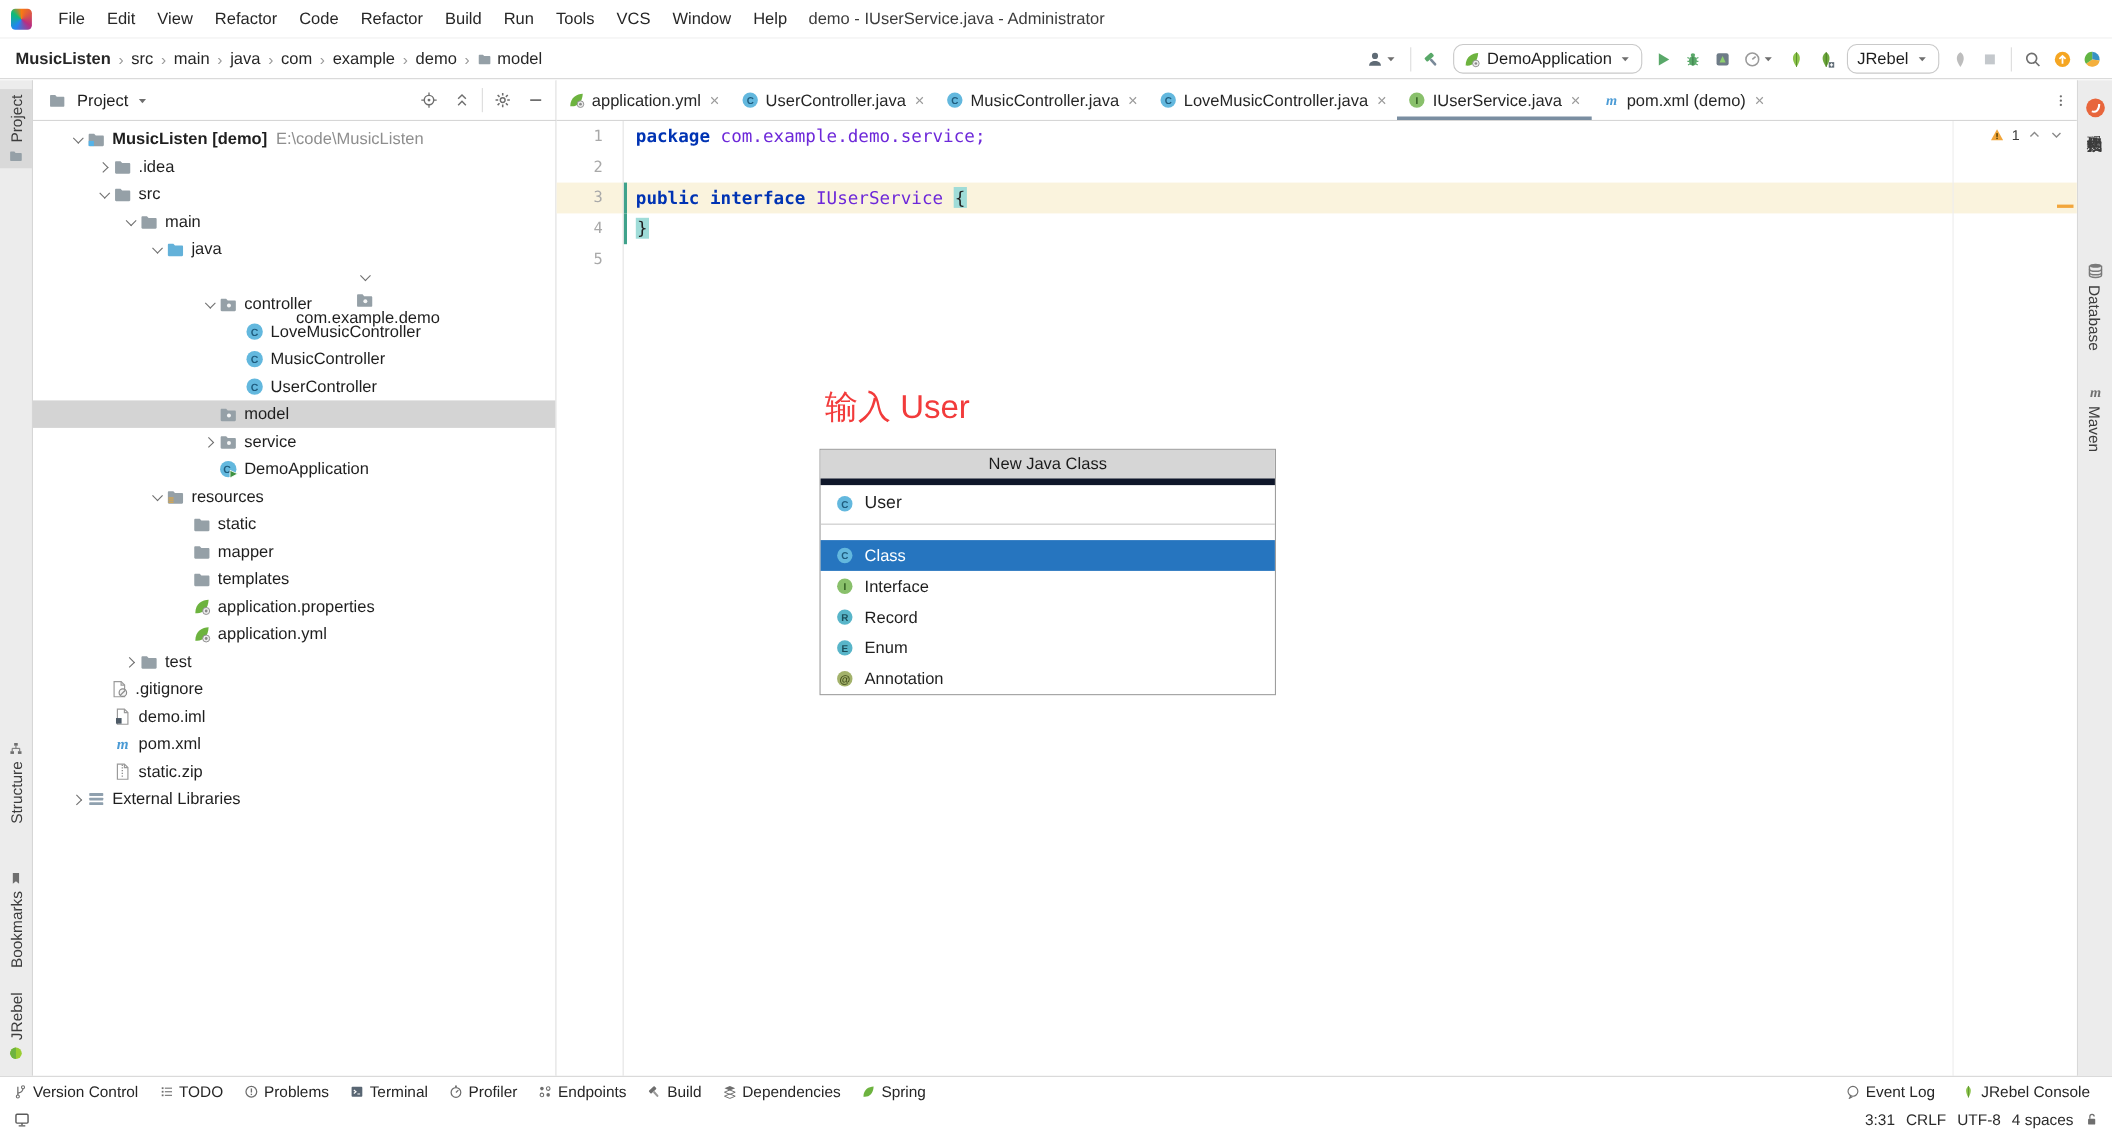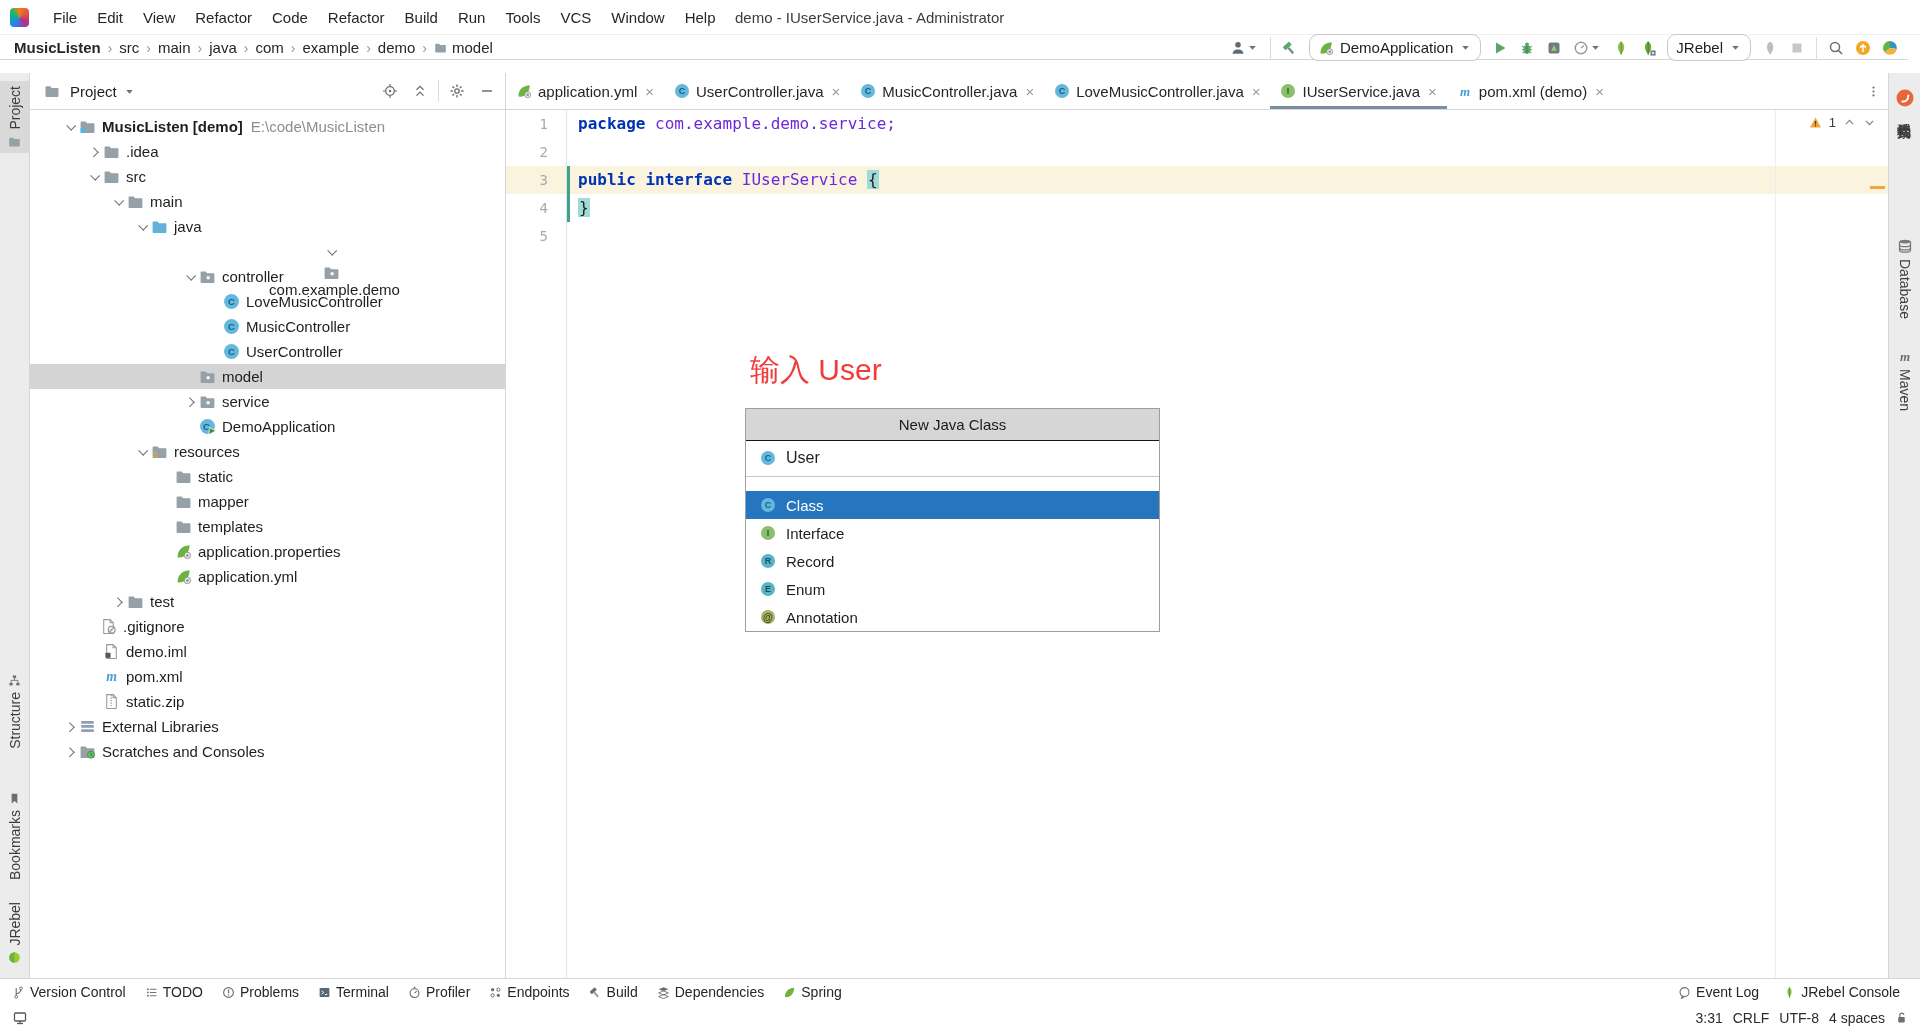--- a/index.html
+++ b/index.html
@@ -11,21 +11,21 @@
 
   
   #titlebar{position:absolute;left:0;top:0;right:0;height:35px;background:#fff;border-bottom:1px solid #f0f0f0;display:flex;align-items:center}
   #logo{width:19px;height:19px;border-radius:4px;margin:0 14px 0 10px;background:conic-gradient(#f97a12,#b92d82 35%,#2086f1 60%,#0ebc75 85%,#f97a12)}
   .menu-item{padding:0 10px;height:35px;line-height:35px;color:#262626}
   #win-title{position:absolute;left:735px;top:0;height:35px;line-height:35px;color:#3c3c3c}
   #win-controls{margin-left:auto;display:flex;height:35px}
   .win-btn{width:57px;height:35px;display:flex;align-items:center;justify-content:center}
 
   
-  #toolbar{position:absolute;left:0;top:36px;right:12px;height:24px;background:#fff;border-bottom:1px solid #d6d6d6;display:flex;align-items:center;padding:0 10px 0 14px}
+  #toolbar{position:absolute;left:0;top:36px;right:0;height:36px;background:#fff;border-bottom:1px solid #d6d6d6;display:flex;align-items:center;padding:0 10px 0 14px}
   .crumb{color:#262626}
   .crumb.first{font-weight:bold}
   .crumb-sep{color:#9a9a9a;margin:0 7px;font-size:14px}
   #toolbar-right{margin-left:auto;display:flex;align-items:center;gap:11px}
   .combo{display:flex;align-items:center;gap:6px;height:27px;padding:0 8px;border:1px solid #c9c9c9;border-radius:9px;background:#fff}
   .tsep{width:1px;height:22px;background:#dcdcdc}
 
   
   .strip{position:absolute;top:73px;bottom:52px;background:#ececec;font-size:14px;color:#3c3c3c}
   #left-strip{left:0;width:30px;border-right:1px solid #d6d6d6}
@@ -69,21 +69,21 @@
   .tok-pl{color:#6d28d9}
   .tok-brace{background:#9fdcd8;padding:0 1px}
   #gutter-sep{position:absolute;left:60px;top:0;bottom:0;width:1px;background:#e3e3e3}
   #lane-sep{position:absolute;right:112px;top:0;bottom:0;width:1px;background:#ededed}
   #inspection-widget{position:absolute;top:5px;right:12px;display:flex;align-items:center;gap:7px;font-family:"Liberation Sans",sans-serif;font-size:13px;color:#3c3c3c}
   #stripe-mark{position:absolute;top:76px;right:3px;width:15px;height:3px;background:#f2a63b}
 
   
   #annotation-text{position:absolute;left:750px;top:350px;font-size:30px;color:#f23b3b;z-index:30}
   #dialog{position:absolute;left:745px;top:408px;width:415px;height:224px;background:#fff;border:1px solid #9e9e9e;z-index:31;display:flex;flex-direction:column}
-  #dialog-title{height:32px;background:#d6d6d6;border-bottom:1px solid #0f172a;display:flex;align-items:center;justify-content:center;color:#1a1a1a}
+  #dialog-title{height:32px;background:#d6d6d6;border-bottom:6px solid #0f172a;display:flex;align-items:center;justify-content:center;color:#1a1a1a}
   #dialog-input-row{height:37px;display:flex;align-items:center;gap:10px;padding:0 14px;border-bottom:1px solid #c7c7c7;font-size:16px}
   #dialog-gap{height:14px}
   .dlg-option{height:28px;display:flex;align-items:center;gap:10px;padding:0 14px}
   .dlg-option.selected{background:#2675bf;color:#fff}
 
   
   #bottom-toolbar{position:absolute;left:0;right:0;top:978px;height:27px;background:#fff;border-top:1px solid #d6d6d6;display:flex;align-items:center;gap:19px;padding:0 12px;font-size:14px;color:#262626}
   .bt-item{display:flex;align-items:center;gap:5px}
   #bt-right{margin-left:auto;display:flex;gap:24px;padding-right:8px}
   #statusbar{position:absolute;left:0;right:0;top:1005px;height:25px;background:#fff;display:flex;align-items:center;padding:0 12px;font-size:14px;color:#2b2b2b}
@@ -674,33 +674,20 @@
         <span class="chv col"></span>
       </span>
       <span class="ic">
         <svg viewBox="0 0 16 16" xmlns="http://www.w3.org/2000/svg">
           <rect x="2" y="2.8" width="12" height="2.5" rx=".6" fill="#8fa0ae"></rect>
           <rect x="2" y="6.7" width="12" height="2.5" rx=".6" fill="#8fa0ae"></rect>
           <rect x="2" y="10.6" width="12" height="2.5" rx=".6" fill="#8fa0ae"></rect>
         </svg>
       </span>
       <span class="tree-label">External Libraries</span>
-    </div>
-    <div class="tree-row" style="padding-left: 32px;">
-      <span class="chv-box">
-        <span class="chv col"></span>
-      </span>
-      <span class="ic">
-        <svg viewBox="0 0 16 16" xmlns="http://www.w3.org/2000/svg">
-          <path d="M1.5 4.2c0-.5.4-.9.9-.9h3.8l1.4 1.6h6c.5 0 .9.4.9.9v7.3c0 .5-.4.9-.9.9H2.4c-.5 0-.9-.4-.9-.9z" fill="#95a0a7"></path>
-          <circle cx="11.3" cy="11" r="3.3" fill="#67c26b" stroke="#3f8f43" stroke-width=".8"></circle>
-          <path d="M11.3 9.2v1.9l1.4.9" stroke="#2f6b32" stroke-width=".9" fill="none"></path>
-        </svg>
-      </span>
-      <span class="tree-label">Scratches and Consoles</span>
     </div>
   </div>
 
 <div id="tabbar">
 
 <div class="tab">
       <span class="ic">
         <svg viewBox="0 0 16 16" xmlns="http://www.w3.org/2000/svg">
           <path d="M13.8 2.2C8.5 2.6 2.6 5 2.4 13.6c6.3.8 10.9-3 11.4-11.4z" fill="#6db33f"></path>
           <circle cx="11.7" cy="11.7" r="3" fill="#ededed" stroke="#8a8a8a" stroke-width=".8"></circle>

